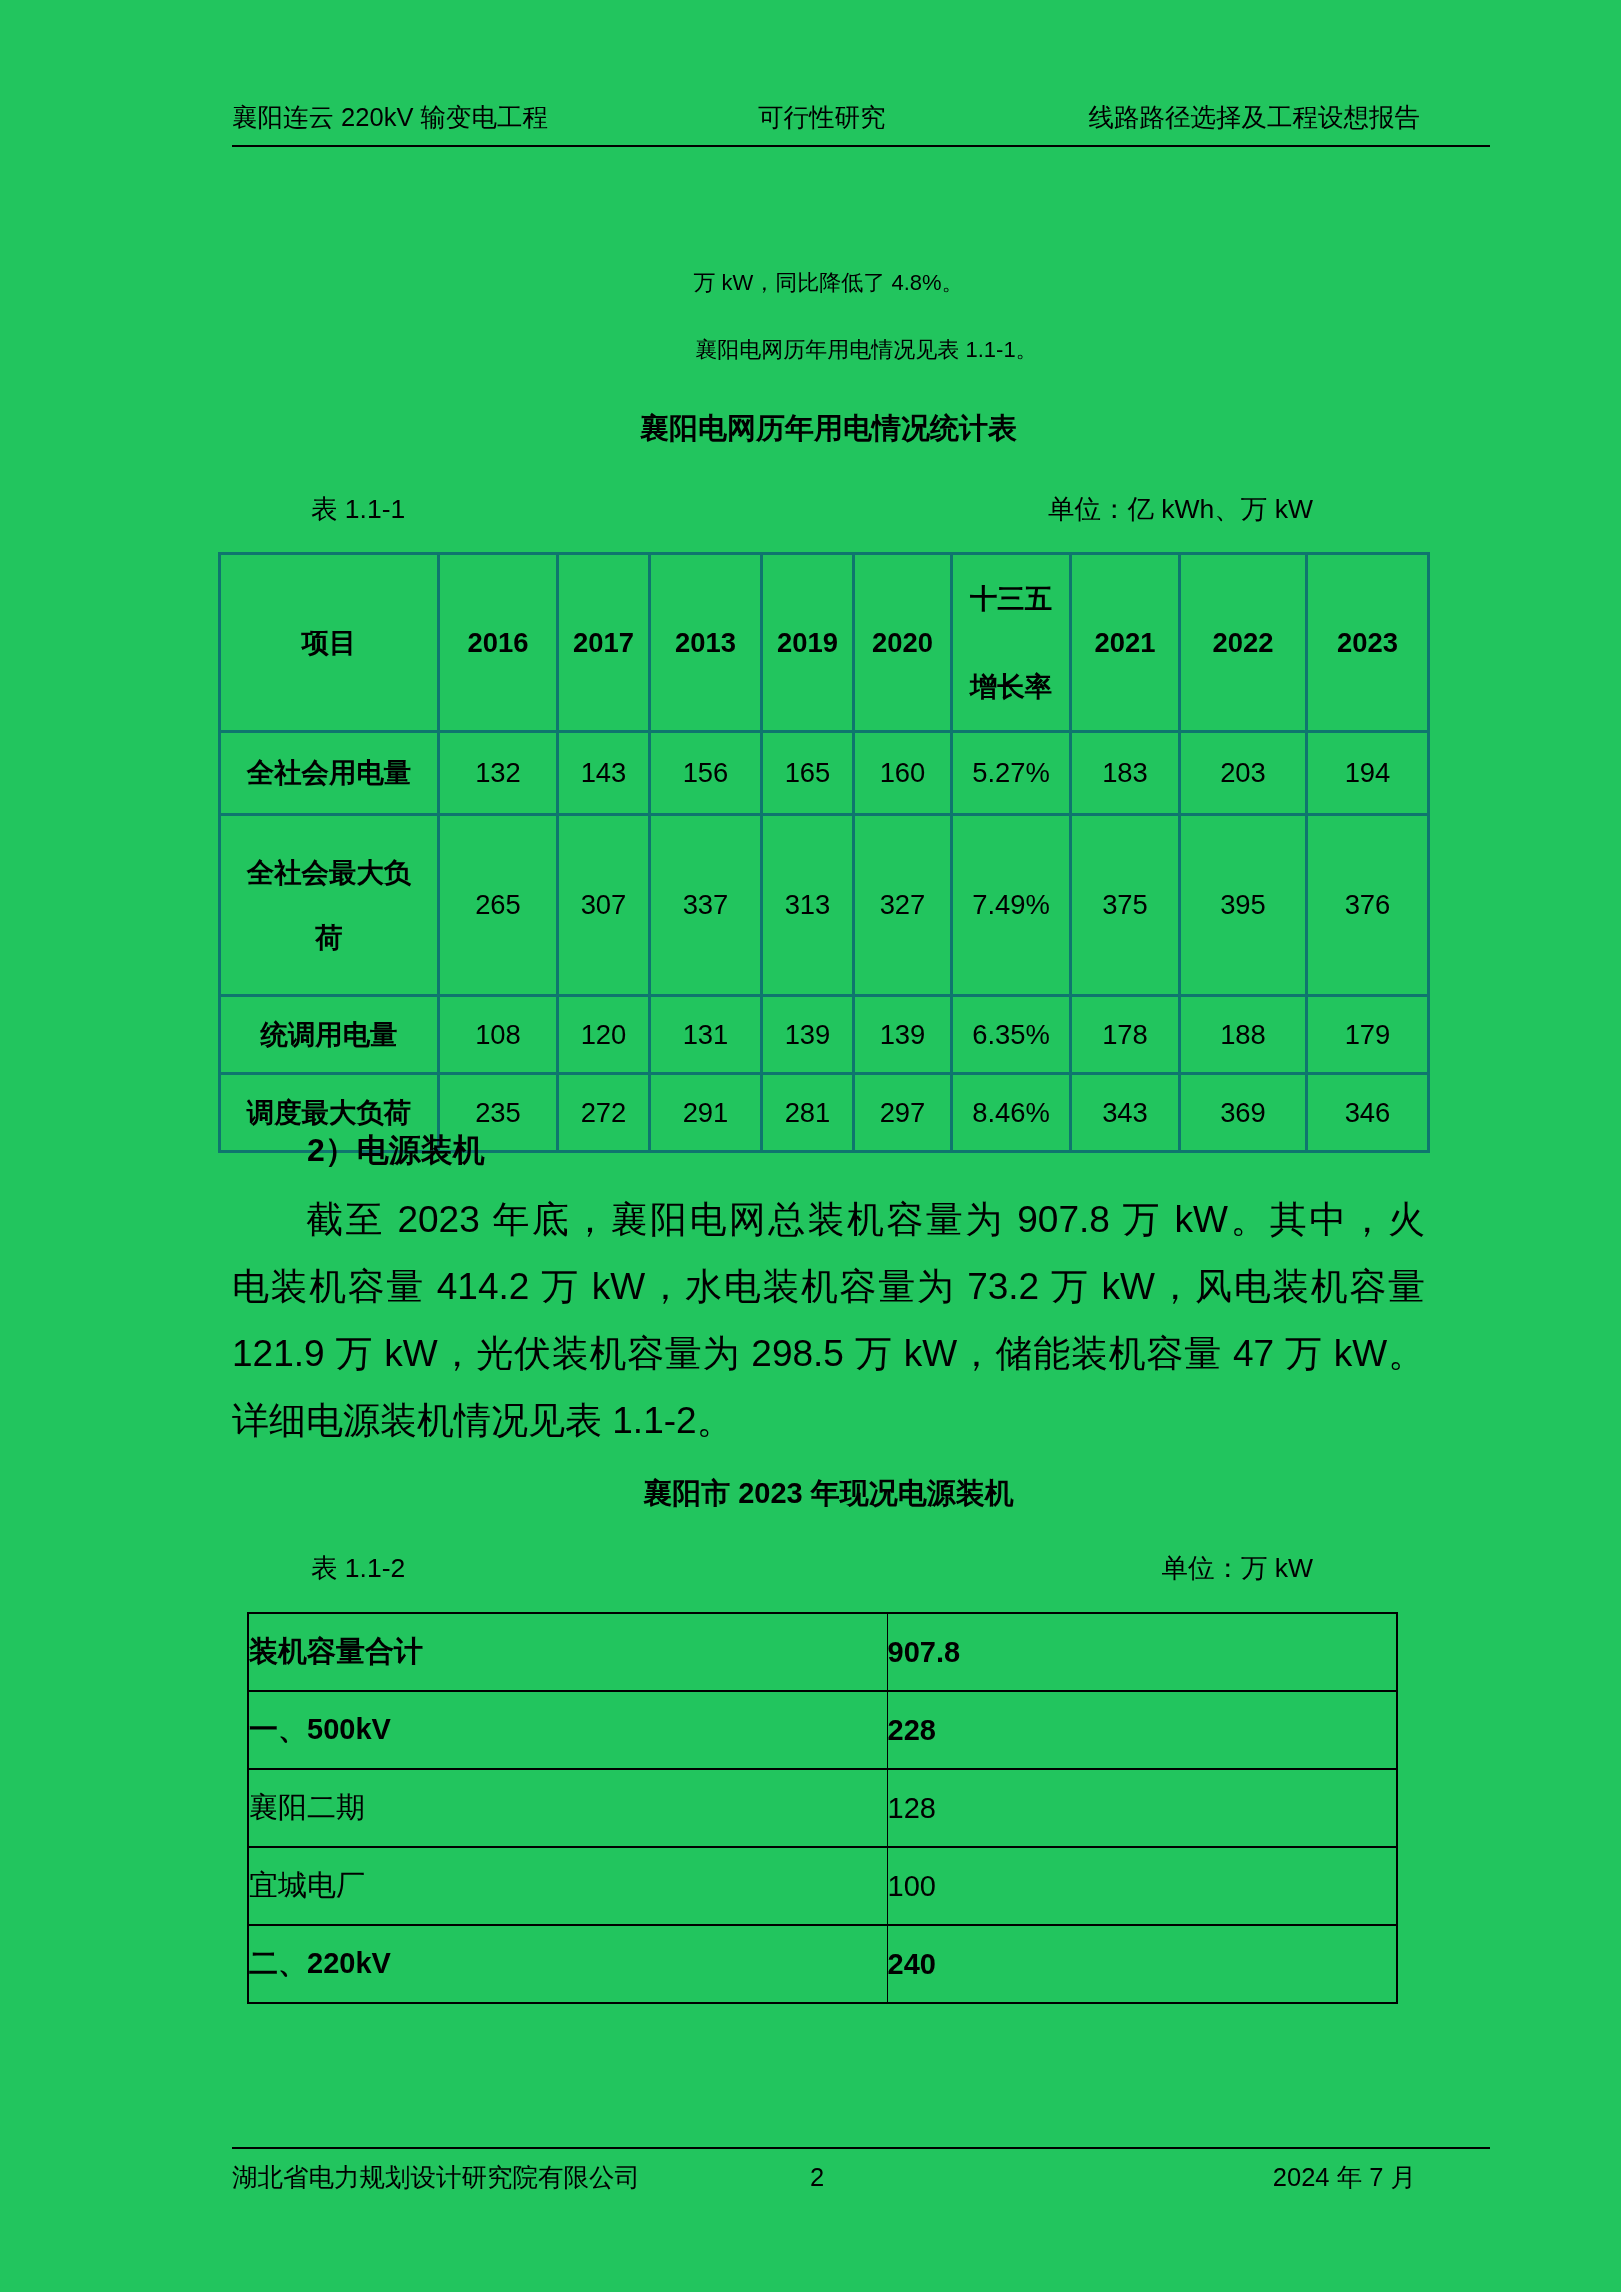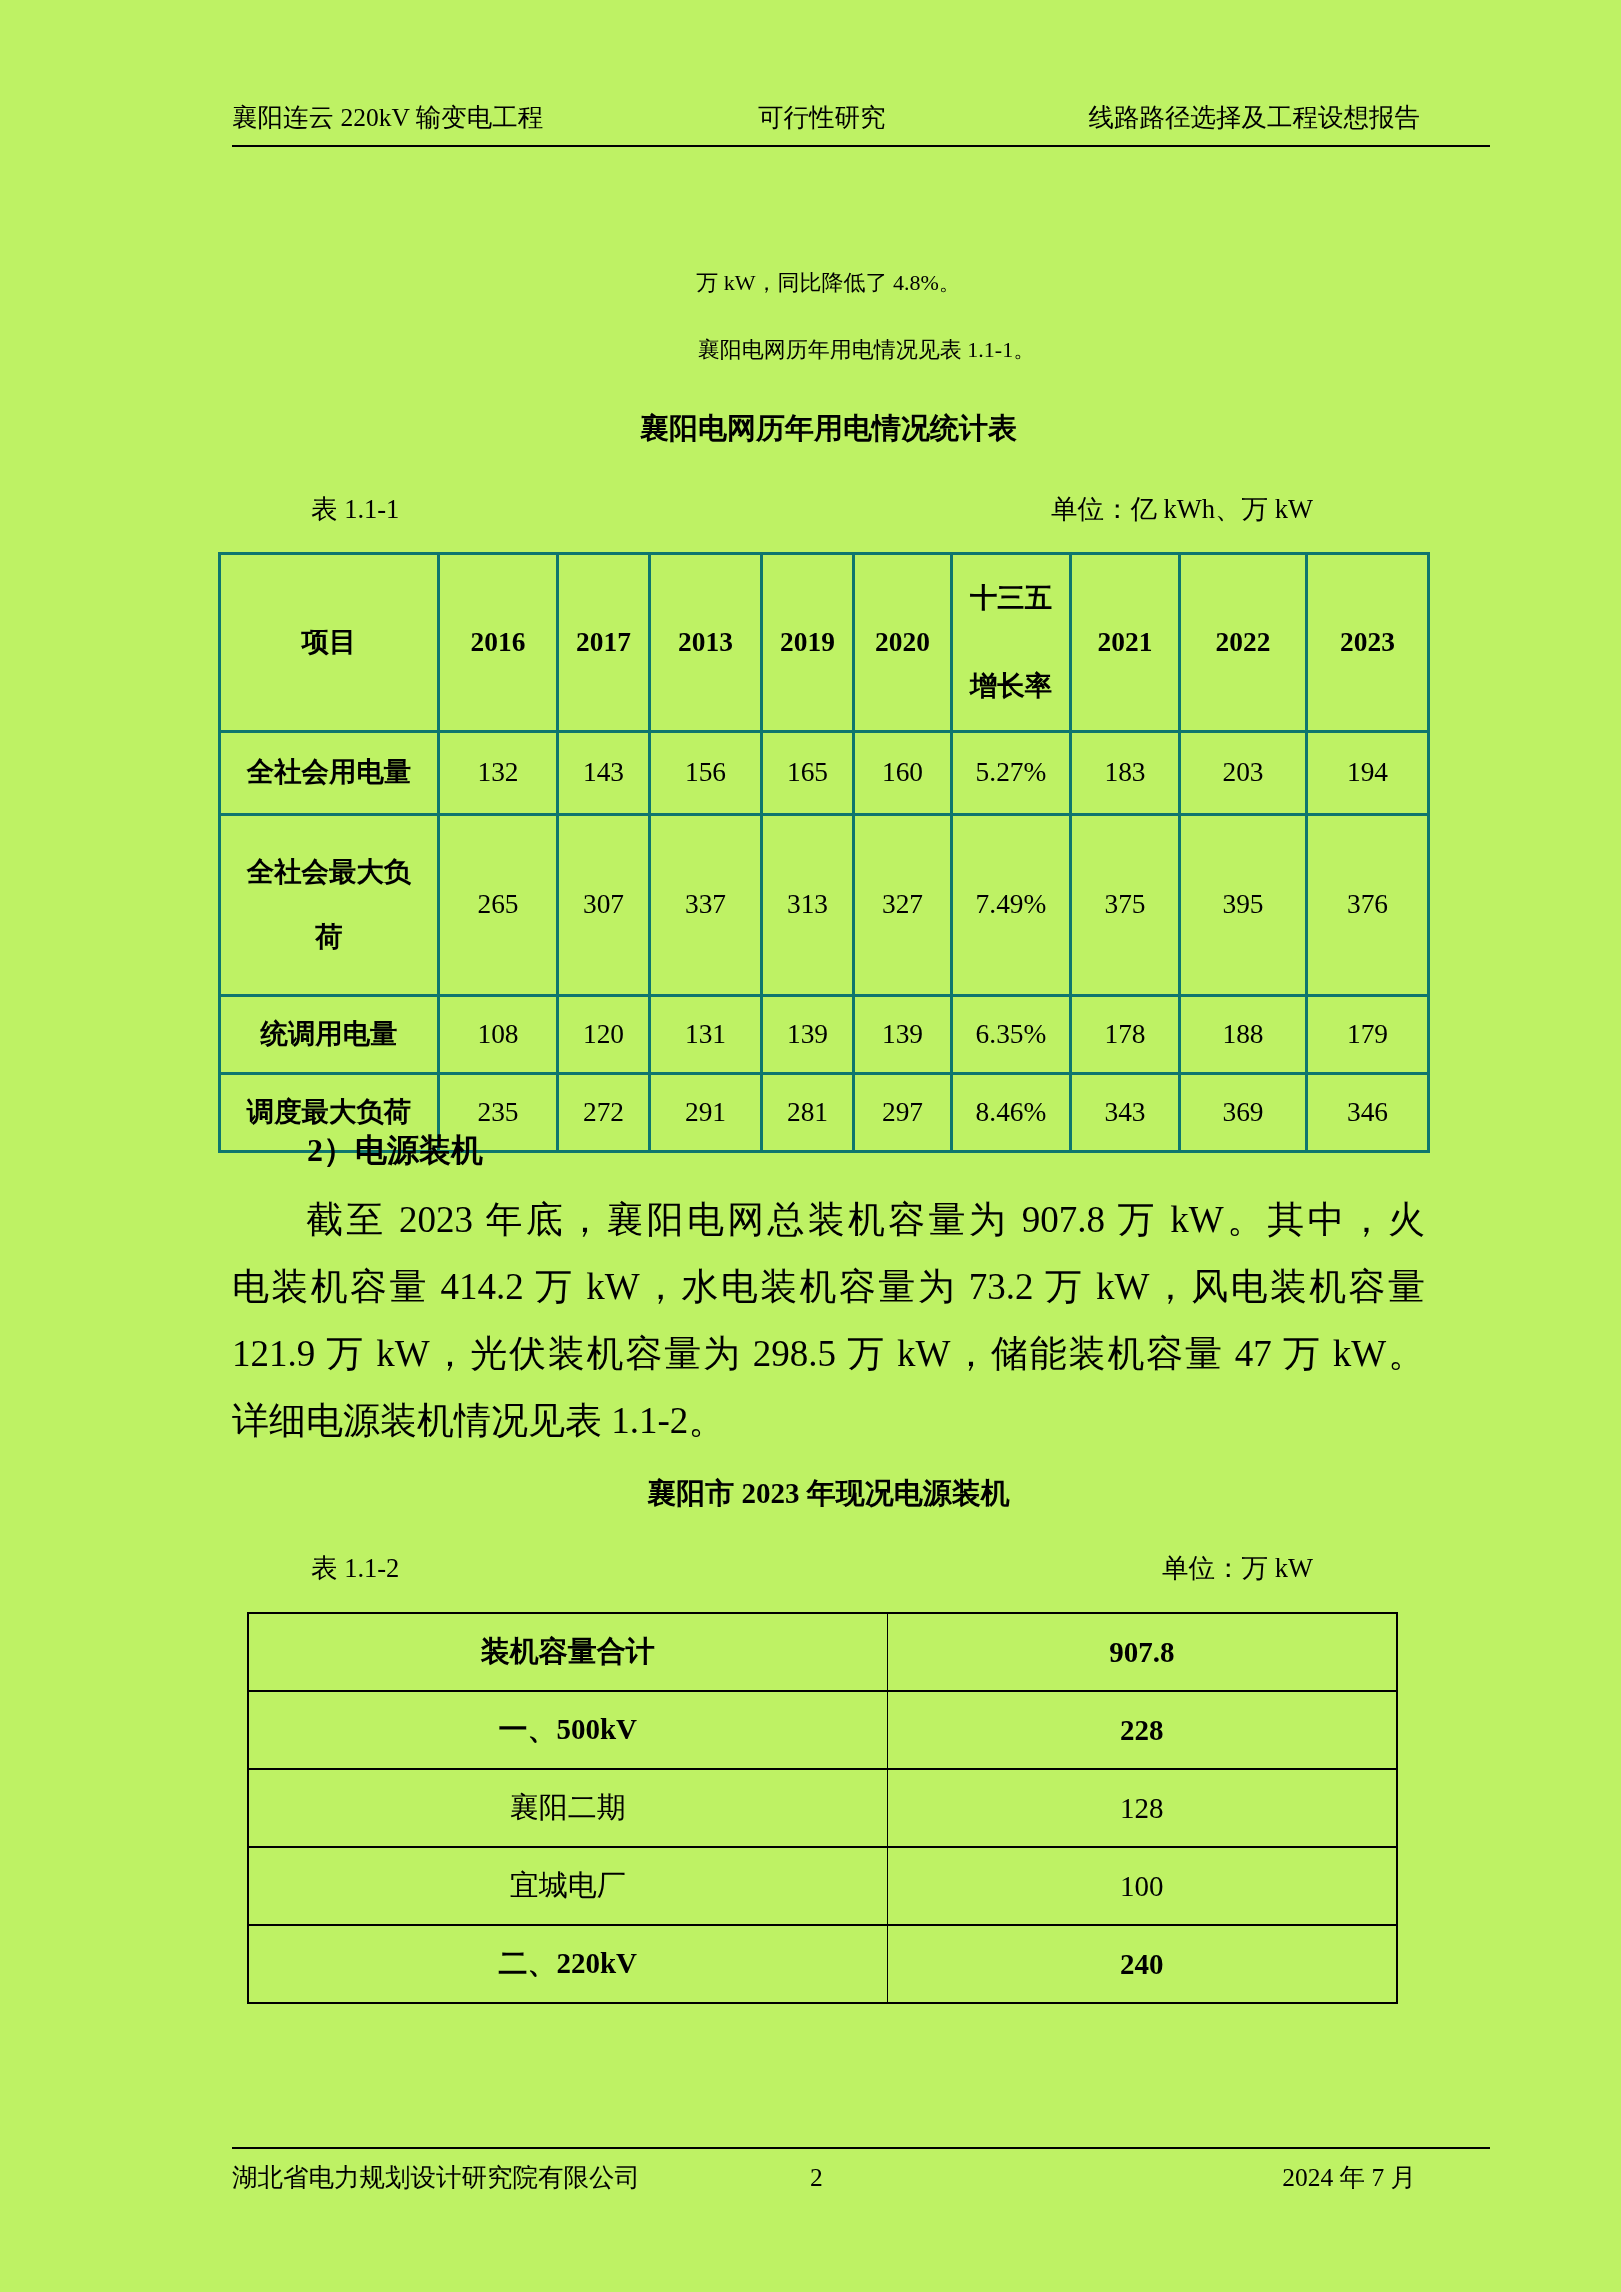--- a/index.html
+++ b/index.html
@@ -1,22 +1,22 @@
 <!DOCTYPE html>
 <html><head>
 <meta charset="utf-8">
 <style>
   * { margin:0; padding:0; box-sizing:border-box; }
   html,body { background:#888; }
   .page {
     position:relative;
     width:1621px; height:2293px;
-    background:#bef264;
+    background:#22c55e;
     color:#000;
-    font-family:Liberation Serif, serif;
+    font-family:Liberation Sans, sans-serif;
     overflow:hidden;
     margin:0 auto;
   }
   .abs { position:absolute; }
 
   
   .header {
     position:absolute; top:98px; left:232px; width:1258px;
     border-bottom:2px solid #000;
     padding-bottom:7.8px;
@@ -43,21 +43,21 @@
   .t1 th.multiline { line-height:3.2; }
 
   
   .heading2 { top:1129px; left:307px; font-size:32px; font-weight:bold; line-height:43px; }
   .para { top:1186px; left:232px; width:1193px; font-size:37px; line-height:67px; }
   .para .pline { text-align:justify; text-align-last:justify; }
   .para .first { padding-left:74px; }
 
   
   .t2 { position:absolute; top:1612px; left:247px; border-collapse:collapse; table-layout:fixed; width:1149px; border:2px solid #000; border-bottom-width:2.9px; }
-  .t2 td { border:1px solid #000; border-top-width:2px; border-bottom-width:2px; text-align:center; vertical-align:middle; font-size:29px; padding:0; }
+  .t2 td { border:1px solid #000; border-top-width:2px; border-bottom-width:2px; vertical-align:middle; font-size:29px; padding:0; }
   .t2 tr { height:78px; }
   .t2 tr.bold td { font-weight:bold; }
 
   
   .footer {
     position:absolute; top:2147px; left:232px; width:1258px;
     border-top:2px solid #000;
     padding-top:11.8px;
     font-size:25.5px; line-height:33px;
   }

